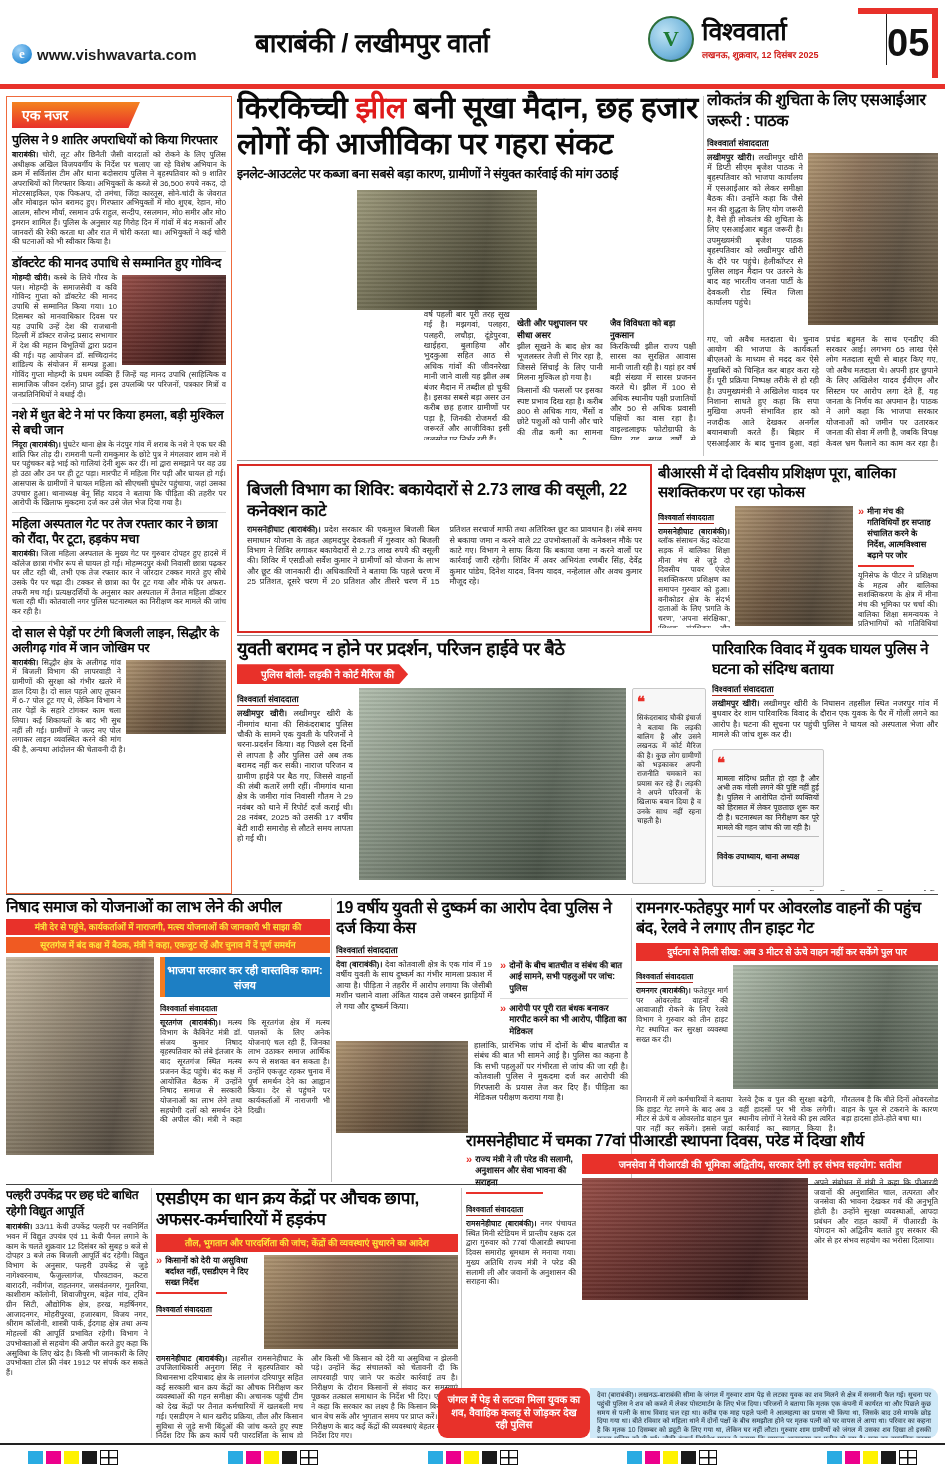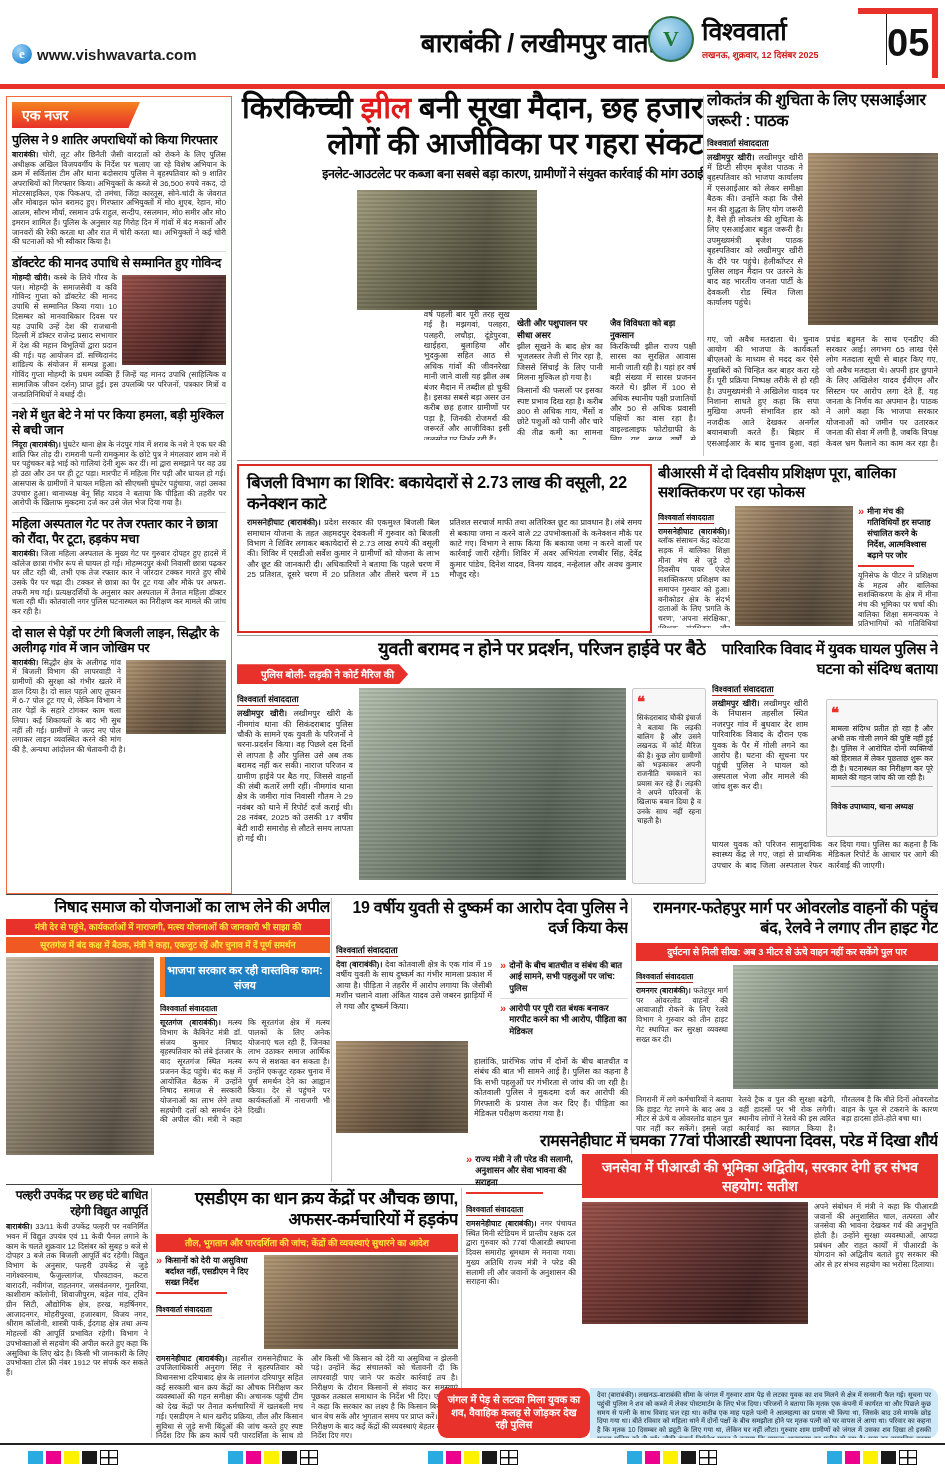--- a/index.html
+++ b/index.html
@@ -1,21 +1,21 @@
 <!DOCTYPE html>
 <html><head>
 <meta charset="utf-8">
 <style>
   html,body{margin:0;padding:0;background:#888;}
   #paper{position:relative;width:945px;height:1474px;background:#fff;margin:0 auto;
     font-family:"Liberation Sans","DejaVu Sans",sans-serif;color:#161616;overflow:hidden;}
   .s{position:absolute;box-sizing:border-box;}
   .clip{overflow:hidden;}
   .hl{font-weight:bold;color:#0b0b0b;line-height:1.18;letter-spacing:-0.3px;}
-  .center{text-align:right;}
+  .center{text-align:left;}
   .bt{font-size:8px;line-height:1.3;text-align:justify;color:#1d1d1d;margin:0 0 3px;}
   .bt7{font-size:7.6px;line-height:1.28;text-align:justify;color:#1d1d1d;margin:0 0 3px;}
   .dl{font-weight:bold;}
   .byline{font-size:8.4px;font-weight:bold;color:#111;border-bottom:1.5px solid #b3271e;
     display:inline-block;padding-bottom:1px;margin:2px 0 3px;}
   .sub-in{font-size:8.6px;font-weight:bold;margin:3px 0 1px;color:#0b0b0b;}
   .kicker{background:#e8312a;color:#fff;font-weight:bold;text-align:center;}
   .kicker .ky{color:#ffe93c;}
   .bullet{display:flex;gap:3px;font-weight:bold;font-size:8.8px;line-height:1.35;color:#111;}
   .chev{color:#e8312a;font-size:11px;line-height:1;font-weight:bold;}
@@ -155,21 +155,21 @@
       <div class="ph ph-crowd" style="flex:1;height:172px;"></div>
     </div>
     <div class="clip" style="margin-top:4px;height:118px;column-count:2;column-gap:7px;">
       <p class="bt">गए, जो अवैध मतदाता थे। चुनाव आयोग की भाजपा के कार्यकर्ता बीएलओ के माध्यम से मदद कर ऐसे मुखबिरों को चिन्हित कर बाहर करा रहे हैं। पूरी प्रक्रिया निष्पक्ष तरीके से हो रही है। उपमुख्यमंत्री ने अखिलेश यादव पर निशाना साधते हुए कहा कि सपा मुखिया अपनी संभावित हार को नजदीक आते देखकर अनर्गल बयानबाजी करते हैं। बिहार में एसआईआर के बाद चुनाव हुआ, वहां प्रचंड बहुमत के साथ एनडीए की सरकार आई। लगभग 65 लाख ऐसे लोग मतदाता सूची से बाहर किए गए, जो अवैध मतदाता थे। अपनी हार छुपाने के लिए अखिलेश यादव ईवीएम और सिस्टम पर आरोप लगा देते हैं, यह जनता के निर्णय का अपमान है। पाठक ने आगे कहा कि भाजपा सरकार योजनाओं को जमीन पर उतारकर जनता की सेवा में लगी है, जबकि विपक्ष केवल भ्रम फैलाने का काम कर रहा है। दौरे के दौरान जिला प्रशासन के सभी प्रमुख अधिकारी मौजूद रहे।</p>
     </div>
   </div>
 
   <div class="hrz" style="left:237px;top:460px;width:701px;"></div>
   <div class="vr" style="left:703px;top:96px;height:360px;"></div>
 
-  <div class="s clip" style="left:237px;top:464px;width:415px;height:169px;border:2px solid #d92b25;padding:6px 8px;">
+  <div class="s clip" style="left:237px;top:464px;width:415px;height:169px;border:2px solid #d92b25;padding:13px 8px;">
     <div class="hl" style="font-size:16.5px;line-height:1.25;">बिजली विभाग का शिविर: बकायेदारों से 2.73 लाख की वसूली, 22 कनेक्शन काटे</div>
     <div class="clip" style="margin-top:5px;height:118px;column-count:2;column-gap:10px;">
       <p class="bt"><b class="dl">रामसनेहीघाट (बाराबंकी)।</b> <span>प्रदेश सरकार की एकमुश्त बिजली बिल समाधान योजना के तहत अहमदपुर देवकली में गुरुवार को बिजली विभाग ने शिविर लगाकर बकायेदारों से 2.73 लाख रुपये की वसूली की। शिविर में एसडीओ सर्वेश कुमार ने ग्रामीणों को योजना के लाभ और छूट की जानकारी दी। अधिकारियों ने बताया कि पहले चरण में 25 प्रतिशत, दूसरे चरण में 20 प्रतिशत और तीसरे चरण में 15 प्रतिशत सरचार्ज माफी तथा अतिरिक्त छूट का प्रावधान है। लंबे समय से बकाया जमा न करने वाले 22 उपभोक्ताओं के कनेक्शन मौके पर काटे गए। विभाग ने साफ किया कि बकाया जमा न करने वालों पर कार्रवाई जारी रहेगी। शिविर में अवर अभियंता रणबीर सिंह, देवेंद्र कुमार पांडेय, दिनेश यादव, विनय यादव, नन्हेलाल और अवध कुमार मौजूद रहे।</span></p>
     </div>
   </div>
 
   <div class="s clip" style="left:658px;top:464px;width:280px;height:169px;">
     <div class="hl" style="font-size:15px;line-height:1.25;">बीआरसी में दो दिवसीय प्रशिक्षण पूरा, बालिका सशक्तिकरण पर रहा फोकस</div>
     <div style="display:flex;gap:5px;margin-top:4px;height:122px;">
       <div class="clip" style="width:72px;">
@@ -202,21 +202,21 @@
       <div class="clip quote-box" style="width:64px;">
         <span class="qmark">❝</span>
         <p style="font-size:7.2px;line-height:1.3;text-align:justify;margin:2px 0 0;">सिकंदराबाद चौकी इंचार्ज ने बताया कि लड़की बालिग है और उसने लखनऊ में कोर्ट मैरिज की है। कुछ लोग ग्रामीणों को भड़काकर अपनी राजनीति चमकाने का प्रयास कर रहे हैं। लड़की ने अपने परिजनों के खिलाफ बयान दिया है व उनके साथ नहीं रहना चाहती है।</p>
       </div>
     </div>
   </div>
 
   <div class="s clip" style="left:712px;top:639px;width:226px;height:252px;">
     <div class="hl center" style="font-size:15px;line-height:1.3;">पारिवारिक विवाद में युवक घायल पुलिस ने घटना को संदिग्ध बताया</div>
     <div class="byline">विश्ववार्ता संवाददाता</div>
-    <div style="display:flex;gap:18px;">
+    <div style="display:flex;gap:5px;flex-direction:column;">
       <div class="clip" style="flex:1;">
         <p class="bt"><b class="dl">लखीमपुर खीरी।</b> <span>लखीमपुर खीरी के निघासन तहसील स्थित नजरपुर गांव में बुधवार देर शाम पारिवारिक विवाद के दौरान एक युवक के पैर में गोली लगने का आरोप है। घटना की सूचना पर पहुंची पुलिस ने घायल को अस्पताल भेजा और मामले की जांच शुरू कर दी।</span></p>
       </div>
       <div class="quote-box clip" style="width:102px;height:128px;">
         <span class="qmark">❝</span>
         <p style="font-size:7.5px;line-height:1.32;text-align:justify;margin:2px 0 3px;">मामला संदिग्ध प्रतीत हो रहा है और अभी तक गोली लगने की पुष्टि नहीं हुई है। पुलिस ने आरोपित दोनों व्यक्तियों को हिरासत में लेकर पूछताछ शुरू कर दी है। घटनास्थल का निरीक्षण कर पूरे मामले की गहन जांच की जा रही है।</p>
         <div style="font-size:7.8px;font-weight:bold;border-top:1px solid #bbb;padding-top:14px;">विवेक उपाध्याय, थाना अध्यक्ष</div>
       </div>
     </div>
     <div class="clip" style="margin-top:3px;height:56px;column-count:2;column-gap:6px;">
@@ -258,21 +258,21 @@
           </div>
         <hr class="redhr" style="width:100%;background:#ddd;height:1px;">
         <div class="bullet" style="font-size:8.4px;">
             <span class="chev">»</span>
             <span>आरोपी पर पूरी रात बंधक बनाकर मारपीट करने का भी आरोप, पीड़िता का मेडिकल</span>
           </div>
       </div>
     </div>
     <div style="display:flex;gap:6px;margin-top:4px;">
       <div class="ph ph-crowd" style="width:132px;height:92px;"></div>
-      <div class="clip" style="flex:1;height:94px;margin-top:16px;">
+      <div class="clip" style="flex:1;height:94px;">
         <p class="bt">हालांकि, प्रारंभिक जांच में दोनों के बीच बातचीत व संबंध की बात भी सामने आई है। पुलिस का कहना है कि सभी पहलुओं पर गंभीरता से जांच की जा रही है। कोतवाली पुलिस ने मुकदमा दर्ज कर आरोपी की गिरफ्तारी के प्रयास तेज कर दिए हैं। पीड़िता का मेडिकल परीक्षण कराया गया है।</p>
       </div>
     </div>
   </div>
 
   <div class="vr" style="left:631px;top:898px;height:284px;"></div>
 
   <div class="s clip" style="left:636px;top:898px;width:302px;height:284px;">
     <div class="hl center" style="font-size:16px;line-height:1.28;">रामनगर-फतेहपुर मार्ग पर ओवरलोड वाहनों की पहुंच बंद, रेलवे ने लगाए तीन हाइट गेट</div>
     <div class="kicker" style="font-size:9.4px;padding:2.5px;margin:4px 0;">दुर्घटना से मिली सीख: अब 3 मीटर से ऊंचे वाहन नहीं कर सकेंगे पुल पार</div>
@@ -324,21 +324,21 @@
       <div class="clip" style="width:110px;">
         <div class="bullet" style="font-size:8.4px;">
             <span class="chev">»</span>
             <span>राज्य मंत्री ने ली परेड की सलामी, अनुशासन और सेवा भावना की सराहना</span>
           </div>
         <hr class="redhr">
         <div class="byline" style="font-size:7.8px;">विश्ववार्ता संवाददाता</div>
         <p class="bt7"><b class="dl">रामसनेहीघाट (बाराबंकी)।</b> <span>नगर पंचायत स्थित मिनी स्टेडियम में प्रान्तीय रक्षक दल द्वारा गुरुवार को 77वां पीआरडी स्थापना दिवस समारोह धूमधाम से मनाया गया। मुख्य अतिथि राज्य मंत्री ने परेड की सलामी ली और जवानों के अनुशासन की सराहना की।</span></p>
       </div>
       <div style="flex:1;">
-        <div class="kicker" style="font-size:14px;padding:3px;">जनसेवा में पीआरडी की भूमिका अद्वितीय, सरकार देगी हर संभव सहयोग: सतीश</div>
+        <div class="kicker" style="font-size:10px;padding:3px;">जनसेवा में पीआरडी की भूमिका अद्वितीय, सरकार देगी हर संभव सहयोग: सतीश</div>
         <div style="display:flex;gap:6px;margin-top:4px;">
           <div class="ph ph-cer" style="width:226px;height:122px;"></div>
           <div class="clip" style="flex:1;height:124px;">
             <p class="bt7">अपने संबोधन में मंत्री ने कहा कि पीआरडी जवानों की अनुशासित चाल, तत्परता और जनसेवा की भावना देखकर गर्व की अनुभूति होती है। उन्होंने सुरक्षा व्यवस्थाओं, आपदा प्रबंधन और राहत कार्यों में पीआरडी के योगदान को अद्वितीय बताते हुए सरकार की ओर से हर संभव सहयोग का भरोसा दिलाया।</p>
           </div>
         </div>
       </div>
     </div>
   </div>
 

